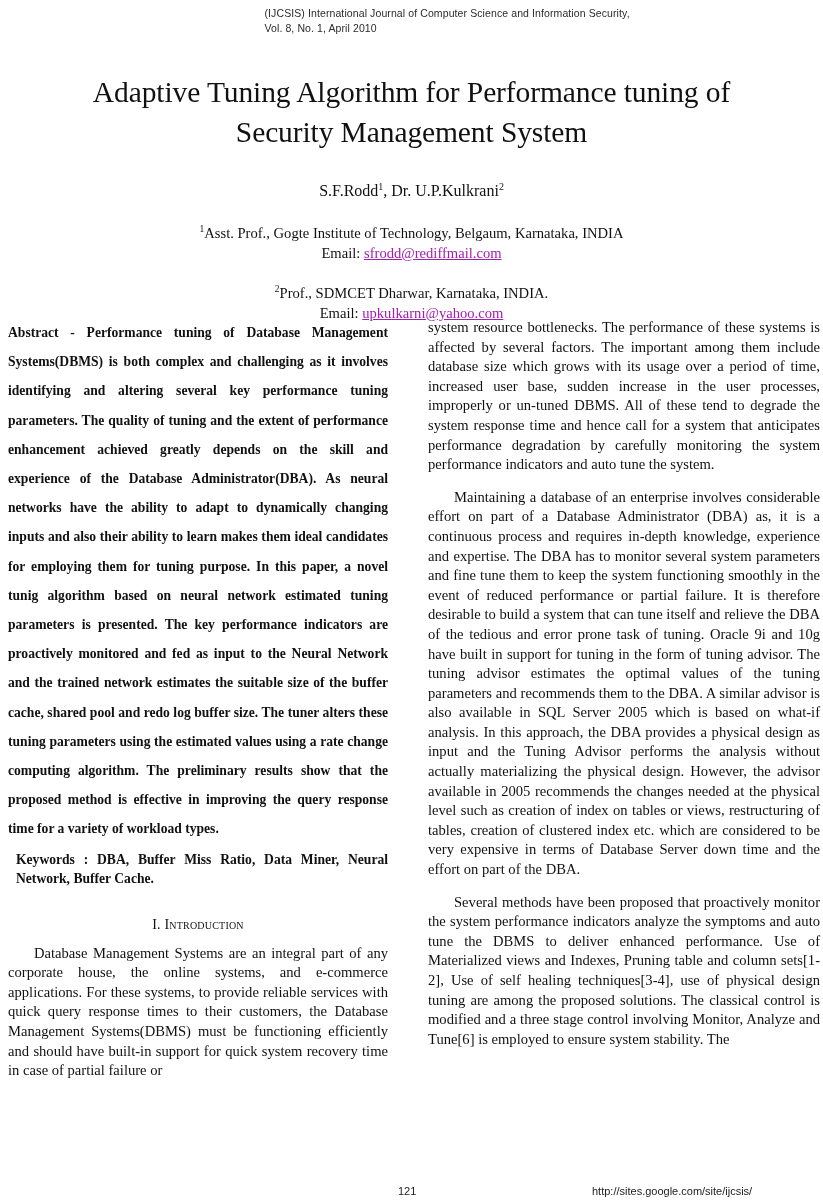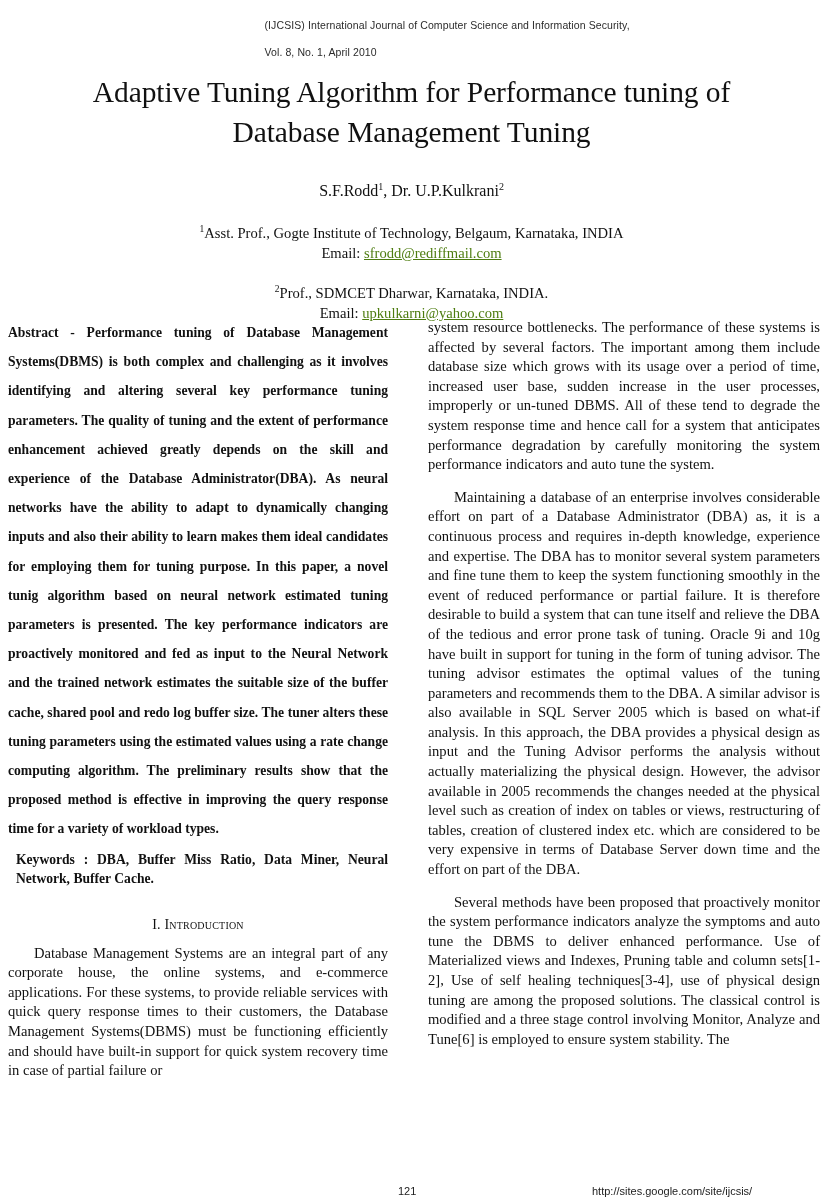--- a/index.html
+++ b/index.html
@@ -33,21 +33,21 @@
     text-align: center;
     font-family: "Liberation Sans", "DejaVu Sans", sans-serif;
     font-size: 10.5px;
     line-height: 15px;
     color: #2b2b2b;
     letter-spacing: 0.1px;
   }
   .running-head .rh-line {
     display: block;
     width: 470px;
-    margin: 12px auto;
+    margin: 0 auto;
     text-align: left;
     padding-left: 88px;
     box-sizing: border-box;
   }
 
   
   .title-block {
     position: absolute;
     top: 72px;
     left: 0;
@@ -80,21 +80,21 @@
     width: 823px;
     text-align: center;
     font-size: 14.6px;
     line-height: 20px;
   }
   .affil-1 { top: 219px; }
   .affil-2 { top: 279px; }
   .affil sup { font-size: 9.5px; vertical-align: super; }
   .email-line { display: block; }
   a.email {
-    color: #4d7c0f;
+    color: #a21caf;
     text-decoration: underline;
   }
 
   
   .col {
     position: absolute;
     top: 318px;
     width: 380px;
     text-align: justify;
   }
@@ -166,21 +166,21 @@
 <div class="page">
 
   <div class="running-head">
     <span class="rh-line">(IJCSIS) International Journal of Computer Science and Information Security,</span>
     <span class="rh-line">Vol. 8, No. 1, April 2010</span>
   </div>
 
   <div class="title-block">
     <h1 class="paper-title">
       <span>Adaptive Tuning Algorithm for Performance tuning of</span>
-      <span>Database Management Tuning</span>
+      <span>Security Management System</span>
     </h1>
   </div>
 
   <div class="authors">
     <span>S.F.Rodd</span><sup>1</sup><span>, </span><span>Dr. U.P.Kulkrani</span><sup>2</sup>
   </div>
 
   <div class="affil affil-1">
     <sup>1</sup><span>Asst. Prof., Gogte Institute of Technology, Belgaum, Karnataka, INDIA</span>
     <span class="email-line"><span>Email: </span><a class="email" href="#">sfrodd@rediffmail.com</a></span>

